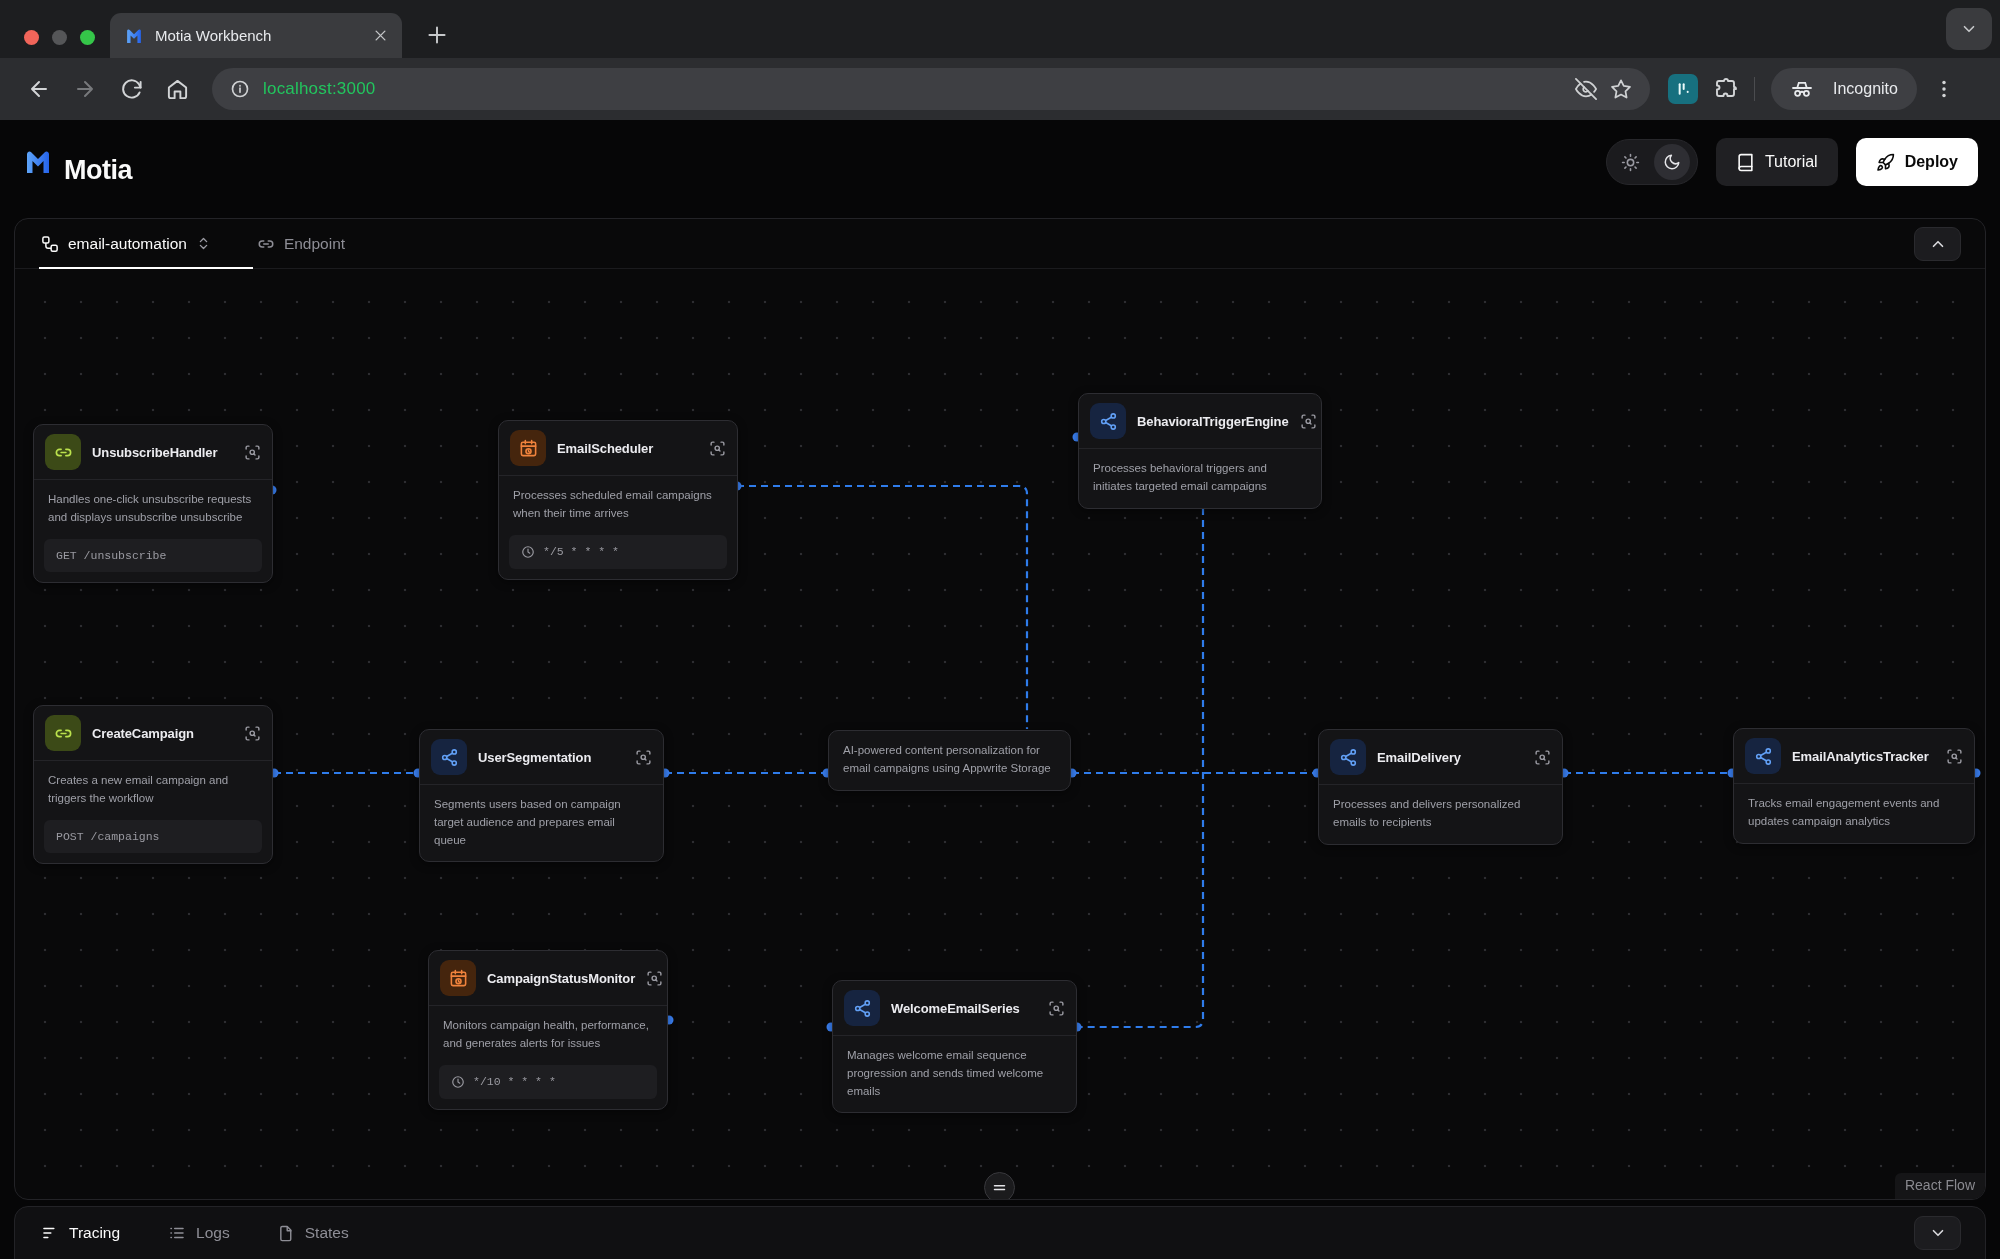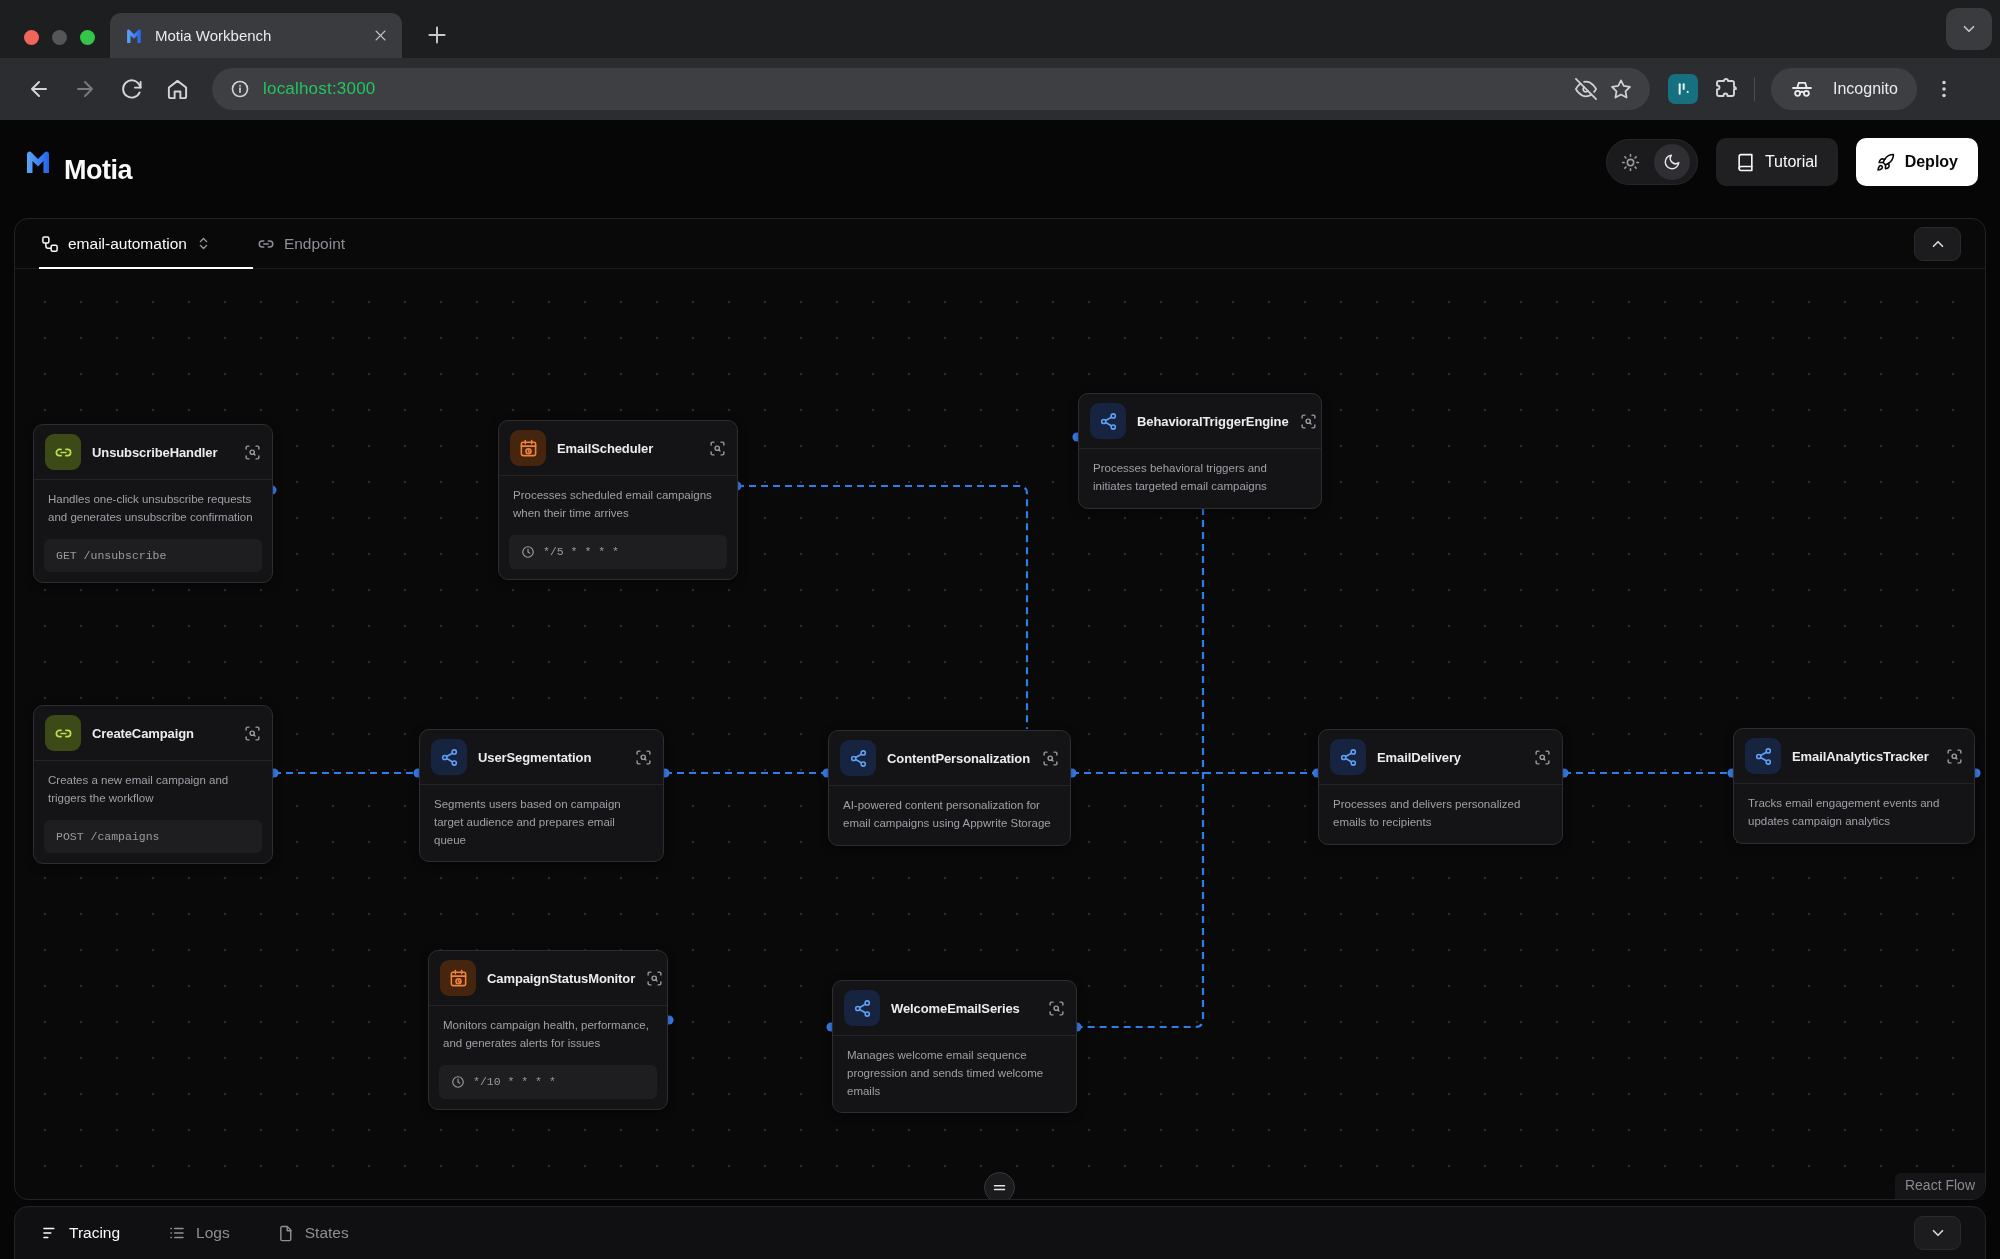--- a/index.html
+++ b/index.html
@@ -355,21 +355,21 @@
             <svg width="17" height="17" viewBox="0 0 24 24" fill="none" stroke="currentColor" stroke-width="2" stroke-linecap="round">
                 <path d="M3 7V5a2 2 0 0 1 2-2h2"></path>
                 <path d="M17 3h2a2 2 0 0 1 2 2v2"></path>
                 <path d="M21 17v2a2 2 0 0 1-2 2h-2"></path>
                 <path d="M7 21H5a2 2 0 0 1-2-2v-2"></path>
                 <circle cx="11.6" cy="11.6" r="3"></circle>
                 <path d="M15.5 15.5l-1.7-1.7"></path>
               </svg>
           </span>
         </div>
-        <div class="node-desc">Handles one-click unsubscribe requests and generates unsubscribe confirmation</div>
+        <div class="node-desc">Handles one-click unsubscribe requests and displays unsubscribe unsubscribe</div>
         <div class="node-badge">
             <span>GET /unsubscribe</span>
           </div>
       </div>
 
       <div class="node" style="left:18px;top:435px">
         <div class="node-head">
           <span class="node-icon api">
             <svg width="19" height="19" viewBox="0 0 24 24" fill="none" stroke="currentColor" stroke-width="2.1" stroke-linecap="round">
                 <path d="M9 12h6"></path>
@@ -471,136 +471,115 @@
                 <path d="M7 21H5a2 2 0 0 1-2-2v-2"></path>
                 <circle cx="11.6" cy="11.6" r="3"></circle>
                 <path d="M15.5 15.5l-1.7-1.7"></path>
               </svg>
           </span>
         </div>
         <div class="node-desc">Segments users based on campaign target audience and prepares email queue</div>
       </div>
 
       <div class="node" style="left:813px;top:460px;width:243px">
+        <div class="node-desc">AI-powered content personalization for email campaigns using Appwrite Storage</div>
+      </div>
+
+      <div class="node" style="left:1303px;top:459px;width:245px">
         <div class="node-head">
           <span class="node-icon event">
             <svg width="19" height="19" viewBox="0 0 24 24" fill="none" stroke="currentColor" stroke-width="2" stroke-linecap="round">
                 <circle cx="18" cy="5" r="2.6"></circle>
                 <circle cx="6" cy="12" r="2.6"></circle>
                 <circle cx="18" cy="19" r="2.6"></circle>
                 <path d="M8.4 10.7l7.2-4M8.4 13.3l7.2 4"></path>
               </svg>
           </span>
-          <span class="node-title">ContentPersonalization</span>
-          <span class="node-focus">
-            <svg width="17" height="17" viewBox="0 0 24 24" fill="none" stroke="currentColor" stroke-width="2" stroke-linecap="round">
-                <path d="M3 7V5a2 2 0 0 1 2-2h2"></path>
-                <path d="M17 3h2a2 2 0 0 1 2 2v2"></path>
-                <path d="M21 17v2a2 2 0 0 1-2 2h-2"></path>
-                <path d="M7 21H5a2 2 0 0 1-2-2v-2"></path>
-                <circle cx="11.6" cy="11.6" r="3"></circle>
-                <path d="M15.5 15.5l-1.7-1.7"></path>
-              </svg>
-          </span>
-        </div>
-        <div class="node-desc">AI-powered content personalization for email campaigns using Appwrite Storage</div>
-      </div>
-
-      <div class="node" style="left:1303px;top:459px;width:245px">
+          <span class="node-title">EmailDelivery</span>
+          <span class="node-focus">
+            <svg width="17" height="17" viewBox="0 0 24 24" fill="none" stroke="currentColor" stroke-width="2" stroke-linecap="round">
+                <path d="M3 7V5a2 2 0 0 1 2-2h2"></path>
+                <path d="M17 3h2a2 2 0 0 1 2 2v2"></path>
+                <path d="M21 17v2a2 2 0 0 1-2 2h-2"></path>
+                <path d="M7 21H5a2 2 0 0 1-2-2v-2"></path>
+                <circle cx="11.6" cy="11.6" r="3"></circle>
+                <path d="M15.5 15.5l-1.7-1.7"></path>
+              </svg>
+          </span>
+        </div>
+        <div class="node-desc">Processes and delivers personalized emails to recipients</div>
+      </div>
+
+      <div class="node" style="left:1718px;top:458px;width:242px">
         <div class="node-head">
           <span class="node-icon event">
             <svg width="19" height="19" viewBox="0 0 24 24" fill="none" stroke="currentColor" stroke-width="2" stroke-linecap="round">
                 <circle cx="18" cy="5" r="2.6"></circle>
                 <circle cx="6" cy="12" r="2.6"></circle>
                 <circle cx="18" cy="19" r="2.6"></circle>
                 <path d="M8.4 10.7l7.2-4M8.4 13.3l7.2 4"></path>
               </svg>
           </span>
-          <span class="node-title">EmailDelivery</span>
-          <span class="node-focus">
-            <svg width="17" height="17" viewBox="0 0 24 24" fill="none" stroke="currentColor" stroke-width="2" stroke-linecap="round">
-                <path d="M3 7V5a2 2 0 0 1 2-2h2"></path>
-                <path d="M17 3h2a2 2 0 0 1 2 2v2"></path>
-                <path d="M21 17v2a2 2 0 0 1-2 2h-2"></path>
-                <path d="M7 21H5a2 2 0 0 1-2-2v-2"></path>
-                <circle cx="11.6" cy="11.6" r="3"></circle>
-                <path d="M15.5 15.5l-1.7-1.7"></path>
-              </svg>
-          </span>
-        </div>
-        <div class="node-desc">Processes and delivers personalized emails to recipients</div>
-      </div>
-
-      <div class="node" style="left:1718px;top:458px;width:242px">
+          <span class="node-title">EmailAnalyticsTracker</span>
+          <span class="node-focus">
+            <svg width="17" height="17" viewBox="0 0 24 24" fill="none" stroke="currentColor" stroke-width="2" stroke-linecap="round">
+                <path d="M3 7V5a2 2 0 0 1 2-2h2"></path>
+                <path d="M17 3h2a2 2 0 0 1 2 2v2"></path>
+                <path d="M21 17v2a2 2 0 0 1-2 2h-2"></path>
+                <path d="M7 21H5a2 2 0 0 1-2-2v-2"></path>
+                <circle cx="11.6" cy="11.6" r="3"></circle>
+                <path d="M15.5 15.5l-1.7-1.7"></path>
+              </svg>
+          </span>
+        </div>
+        <div class="node-desc">Tracks email engagement events and updates campaign analytics</div>
+      </div>
+
+      <div class="node" style="left:413px;top:680px">
+        <div class="node-head">
+          <span class="node-icon cron">
+            <svg width="19" height="19" viewBox="0 0 24 24" fill="none" stroke="currentColor" stroke-width="2" stroke-linecap="round" stroke-linejoin="round">
+                <rect x="3" y="4" width="18" height="17" rx="2"></rect>
+                <path d="M8 2v4M16 2v4M3 9h18"></path>
+                <circle cx="12" cy="15.5" r="3.2"></circle>
+                <path d="M12 13.8v1.7l1.2 1"></path>
+              </svg>
+          </span>
+          <span class="node-title">CampaignStatusMonitor</span>
+          <span class="node-focus">
+            <svg width="17" height="17" viewBox="0 0 24 24" fill="none" stroke="currentColor" stroke-width="2" stroke-linecap="round">
+                <path d="M3 7V5a2 2 0 0 1 2-2h2"></path>
+                <path d="M17 3h2a2 2 0 0 1 2 2v2"></path>
+                <path d="M21 17v2a2 2 0 0 1-2 2h-2"></path>
+                <path d="M7 21H5a2 2 0 0 1-2-2v-2"></path>
+                <circle cx="11.6" cy="11.6" r="3"></circle>
+                <path d="M15.5 15.5l-1.7-1.7"></path>
+              </svg>
+          </span>
+        </div>
+        <div class="node-desc">Monitors campaign health, performance, and generates alerts for issues</div>
+        <div class="node-badge">
+          <svg width="14" height="14" viewBox="0 0 24 24" fill="none" stroke="#9a9aa1" stroke-width="2" stroke-linecap="round">
+              <circle cx="12" cy="12" r="9"></circle>
+              <path d="M12 7v5l3 2"></path>
+            </svg>
+          <span>*/10 * * * *</span>
+        </div>
+      </div>
+
+      <div class="node" style="left:817px;top:710px;width:245px">
         <div class="node-head">
           <span class="node-icon event">
             <svg width="19" height="19" viewBox="0 0 24 24" fill="none" stroke="currentColor" stroke-width="2" stroke-linecap="round">
                 <circle cx="18" cy="5" r="2.6"></circle>
                 <circle cx="6" cy="12" r="2.6"></circle>
                 <circle cx="18" cy="19" r="2.6"></circle>
                 <path d="M8.4 10.7l7.2-4M8.4 13.3l7.2 4"></path>
               </svg>
           </span>
-          <span class="node-title">EmailAnalyticsTracker</span>
-          <span class="node-focus">
-            <svg width="17" height="17" viewBox="0 0 24 24" fill="none" stroke="currentColor" stroke-width="2" stroke-linecap="round">
-                <path d="M3 7V5a2 2 0 0 1 2-2h2"></path>
-                <path d="M17 3h2a2 2 0 0 1 2 2v2"></path>
-                <path d="M21 17v2a2 2 0 0 1-2 2h-2"></path>
-                <path d="M7 21H5a2 2 0 0 1-2-2v-2"></path>
-                <circle cx="11.6" cy="11.6" r="3"></circle>
-                <path d="M15.5 15.5l-1.7-1.7"></path>
-              </svg>
-          </span>
-        </div>
-        <div class="node-desc">Tracks email engagement events and updates campaign analytics</div>
-      </div>
-
-      <div class="node" style="left:413px;top:680px">
-        <div class="node-head">
-          <span class="node-icon cron">
-            <svg width="19" height="19" viewBox="0 0 24 24" fill="none" stroke="currentColor" stroke-width="2" stroke-linecap="round" stroke-linejoin="round">
-                <rect x="3" y="4" width="18" height="17" rx="2"></rect>
-                <path d="M8 2v4M16 2v4M3 9h18"></path>
-                <circle cx="12" cy="15.5" r="3.2"></circle>
-                <path d="M12 13.8v1.7l1.2 1"></path>
-              </svg>
-          </span>
-          <span class="node-title">CampaignStatusMonitor</span>
-          <span class="node-focus">
-            <svg width="17" height="17" viewBox="0 0 24 24" fill="none" stroke="currentColor" stroke-width="2" stroke-linecap="round">
-                <path d="M3 7V5a2 2 0 0 1 2-2h2"></path>
-                <path d="M17 3h2a2 2 0 0 1 2 2v2"></path>
-                <path d="M21 17v2a2 2 0 0 1-2 2h-2"></path>
-                <path d="M7 21H5a2 2 0 0 1-2-2v-2"></path>
-                <circle cx="11.6" cy="11.6" r="3"></circle>
-                <path d="M15.5 15.5l-1.7-1.7"></path>
-              </svg>
-          </span>
-        </div>
-        <div class="node-desc">Monitors campaign health, performance, and generates alerts for issues</div>
-        <div class="node-badge">
-          <svg width="14" height="14" viewBox="0 0 24 24" fill="none" stroke="#9a9aa1" stroke-width="2" stroke-linecap="round">
-              <circle cx="12" cy="12" r="9"></circle>
-              <path d="M12 7v5l3 2"></path>
-            </svg>
-          <span>*/10 * * * *</span>
-        </div>
-      </div>
-
-      <div class="node" style="left:817px;top:710px;width:245px">
-        <div class="node-head">
-          <span class="node-icon event">
-            <svg width="19" height="19" viewBox="0 0 24 24" fill="none" stroke="currentColor" stroke-width="2" stroke-linecap="round">
-                <circle cx="18" cy="5" r="2.6"></circle>
-                <circle cx="6" cy="12" r="2.6"></circle>
-                <circle cx="18" cy="19" r="2.6"></circle>
-                <path d="M8.4 10.7l7.2-4M8.4 13.3l7.2 4"></path>
-              </svg>
-          </span>
           <span class="node-title">WelcomeEmailSeries</span>
           <span class="node-focus">
             <svg width="17" height="17" viewBox="0 0 24 24" fill="none" stroke="currentColor" stroke-width="2" stroke-linecap="round">
                 <path d="M3 7V5a2 2 0 0 1 2-2h2"></path>
                 <path d="M17 3h2a2 2 0 0 1 2 2v2"></path>
                 <path d="M21 17v2a2 2 0 0 1-2 2h-2"></path>
                 <path d="M7 21H5a2 2 0 0 1-2-2v-2"></path>
                 <circle cx="11.6" cy="11.6" r="3"></circle>
                 <path d="M15.5 15.5l-1.7-1.7"></path>
               </svg>

